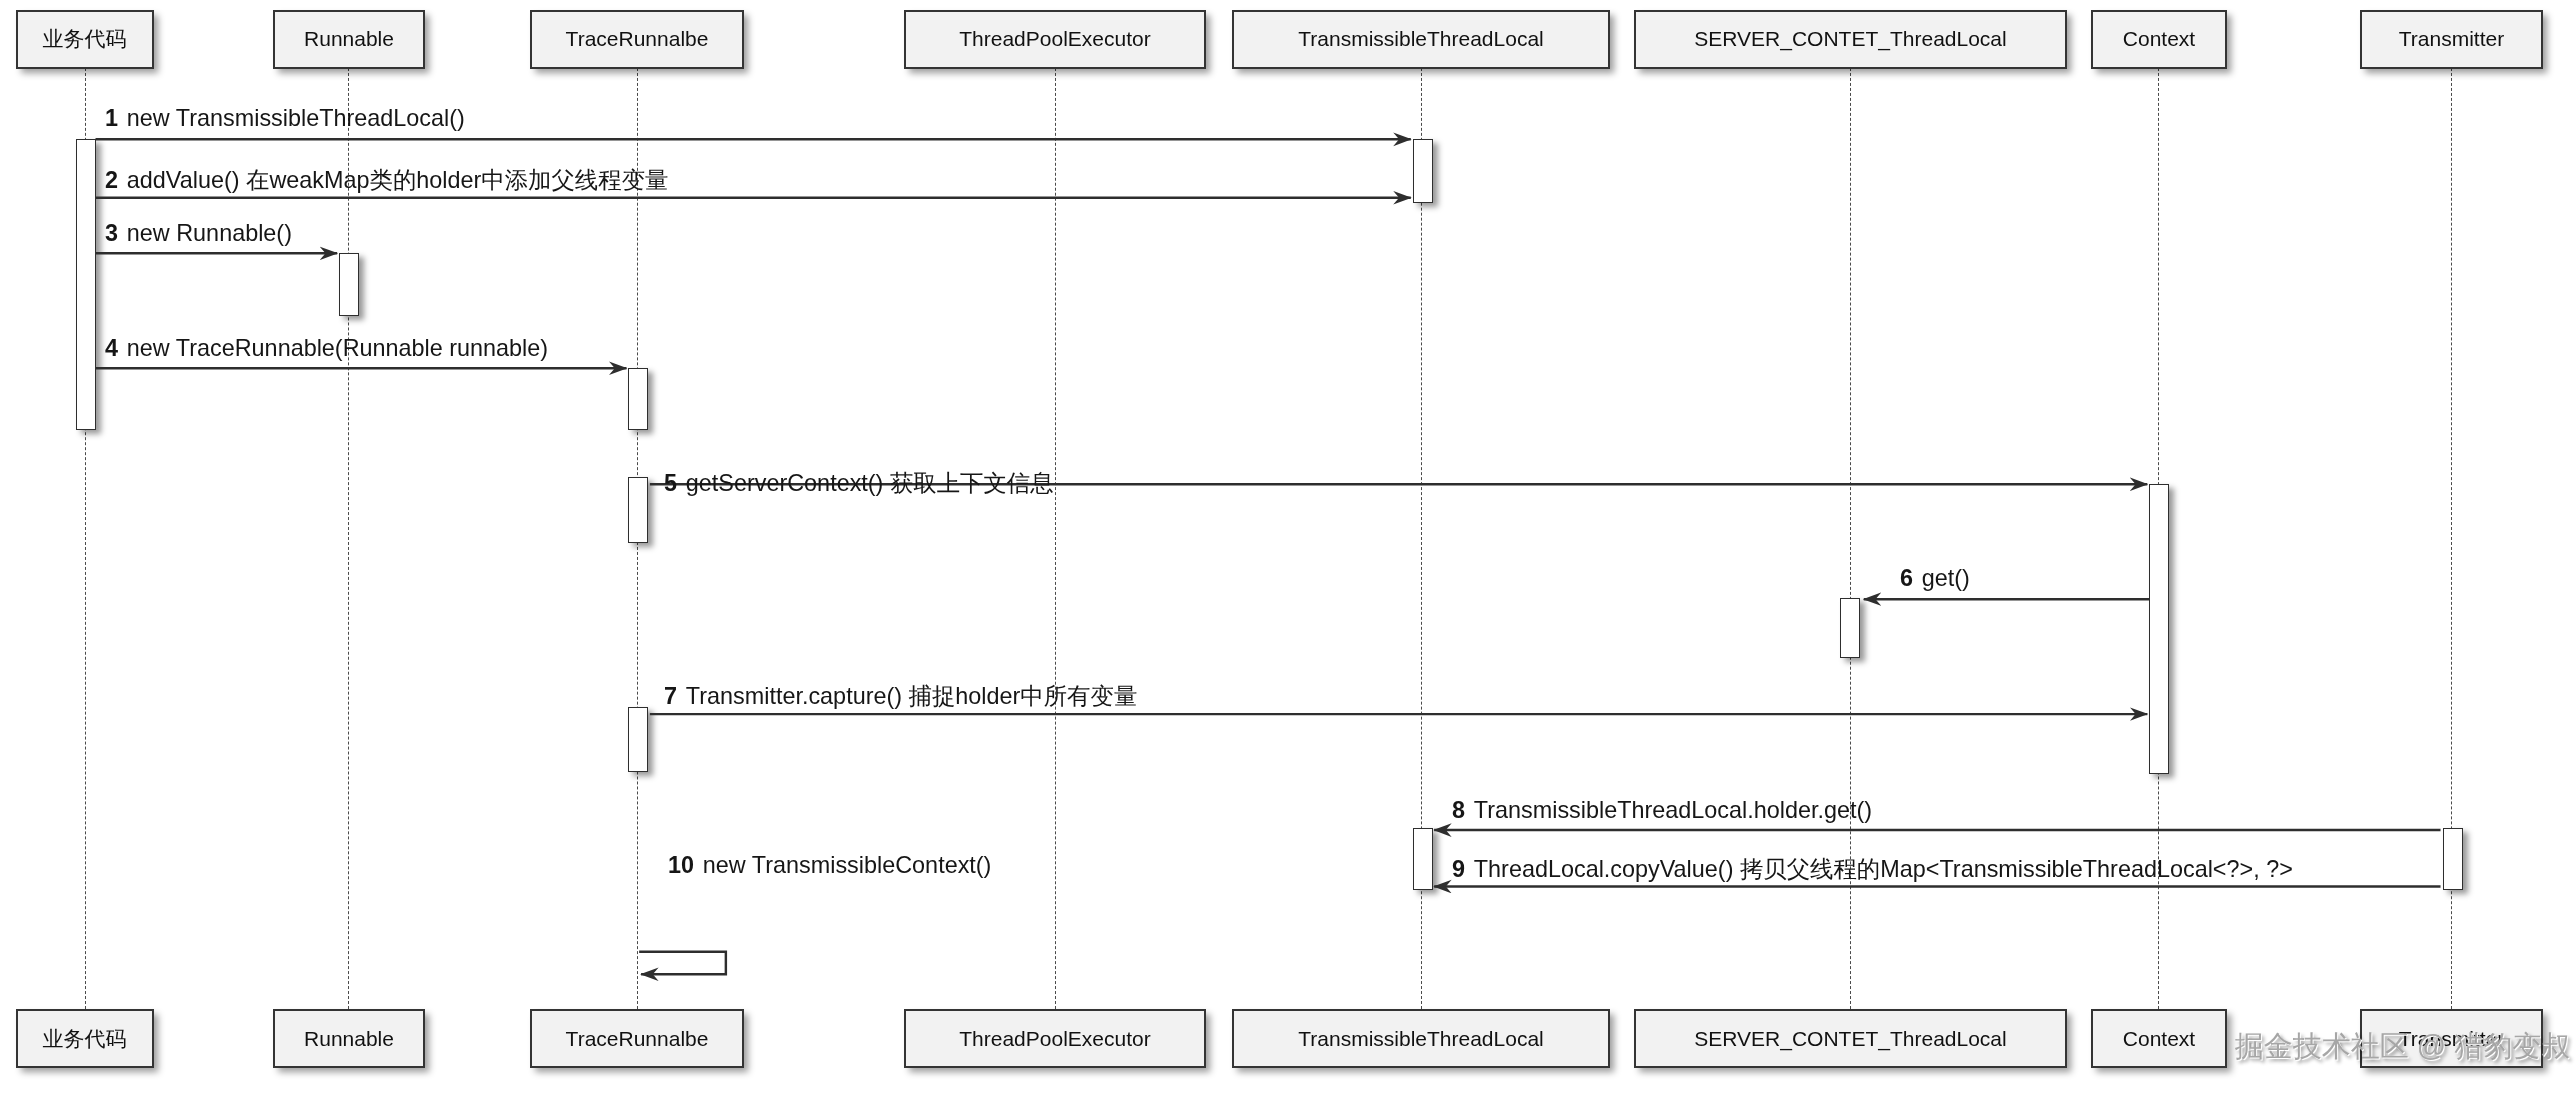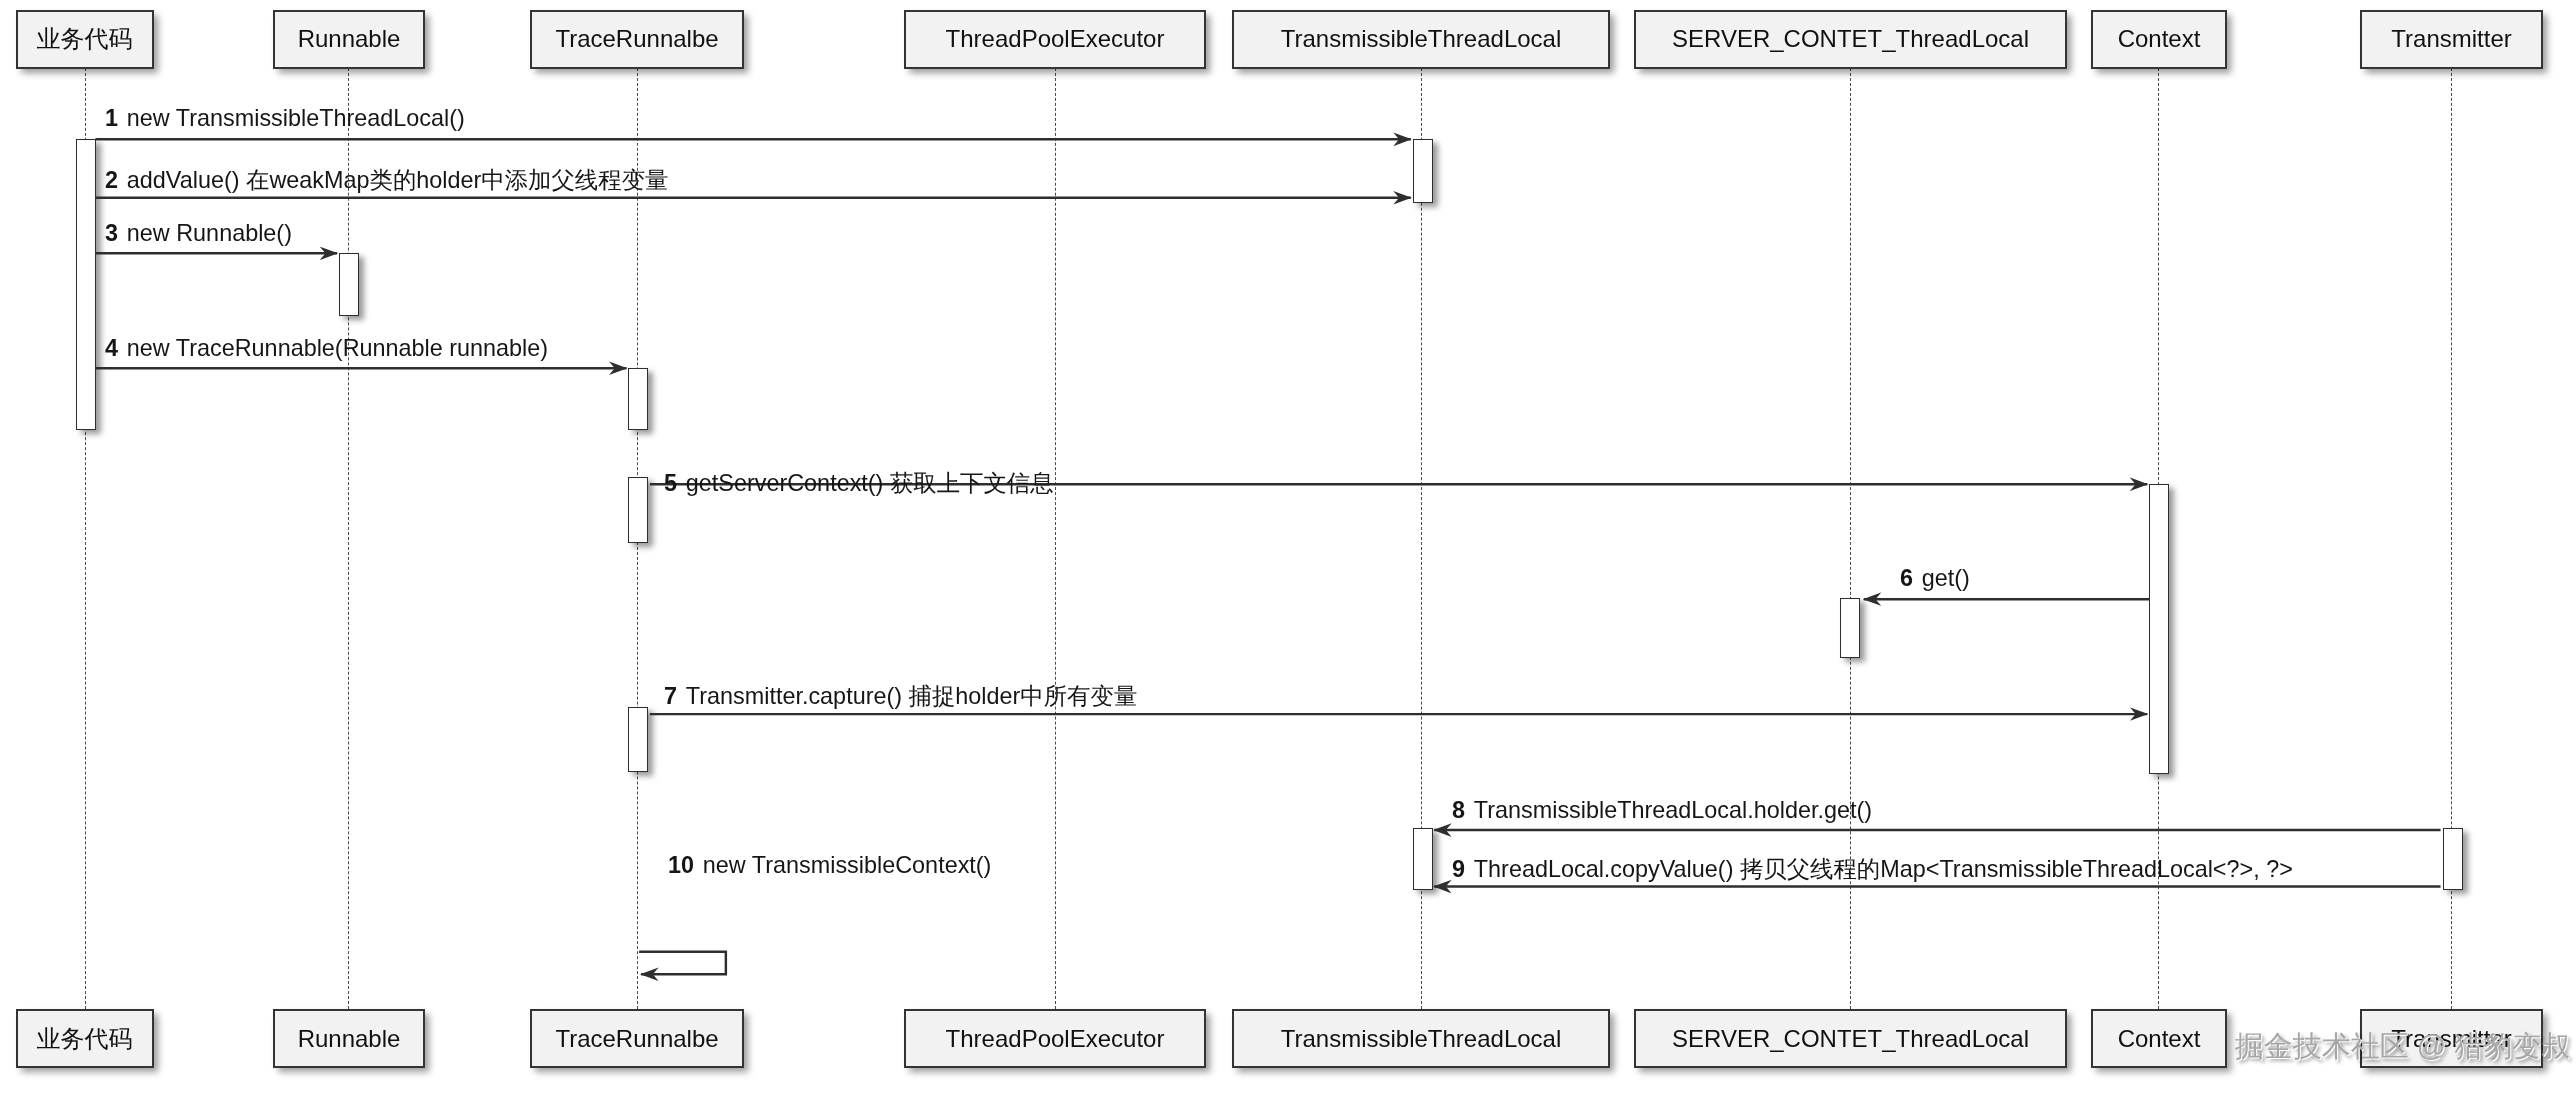--- a/index.html
+++ b/index.html
@@ -4,21 +4,21 @@
 <style>
   html,body{margin:0;padding:0;background:#fff;}
   .stage{
     position:relative;width:2576px;height:1097px;background:#ffffff;
     font-family:"Liberation Sans","DejaVu Sans",sans-serif;color:#1c1c1c;overflow:hidden;
   }
   
   .pbox{
     position:absolute;height:55px;background:#f2f2f2;border:2.9px solid #343434;
     display:flex;align-items:center;justify-content:center;
-    font-size:24px;color:#111;box-shadow:4.9px 4.9px 6.8px rgba(0,0,0,0.38);
+    font-size:21px;color:#111;box-shadow:4.9px 4.9px 6.8px rgba(0,0,0,0.38);
     z-index:5;white-space:nowrap;
   }
   .row-top .pbox{top:9.7px;}
   .row-bottom .pbox{top:1009px;}
   
   .lifeline{
     position:absolute;top:68px;height:941px;width:0;
     border-left:1.9px dashed #4a4a4a;z-index:1;
   }
   

